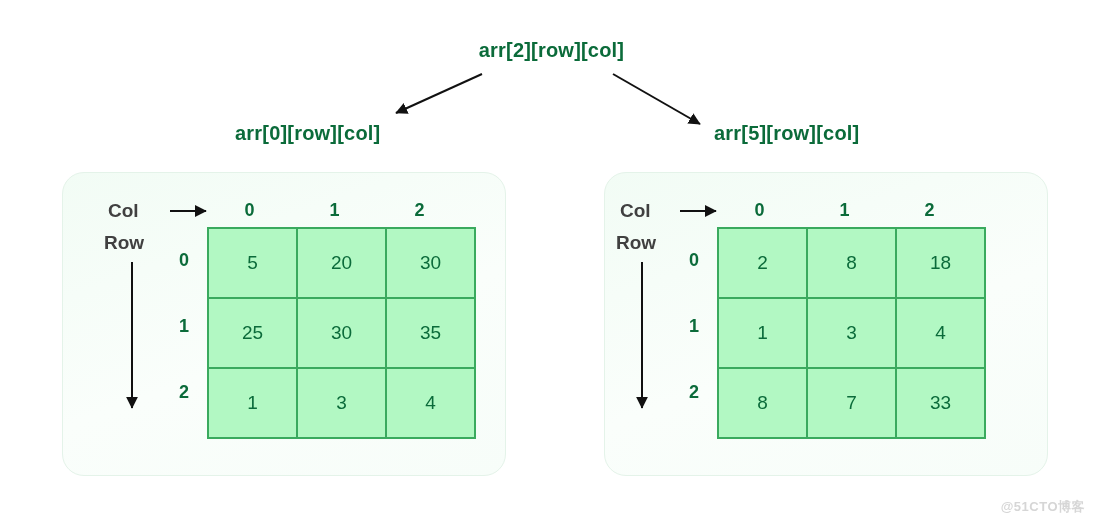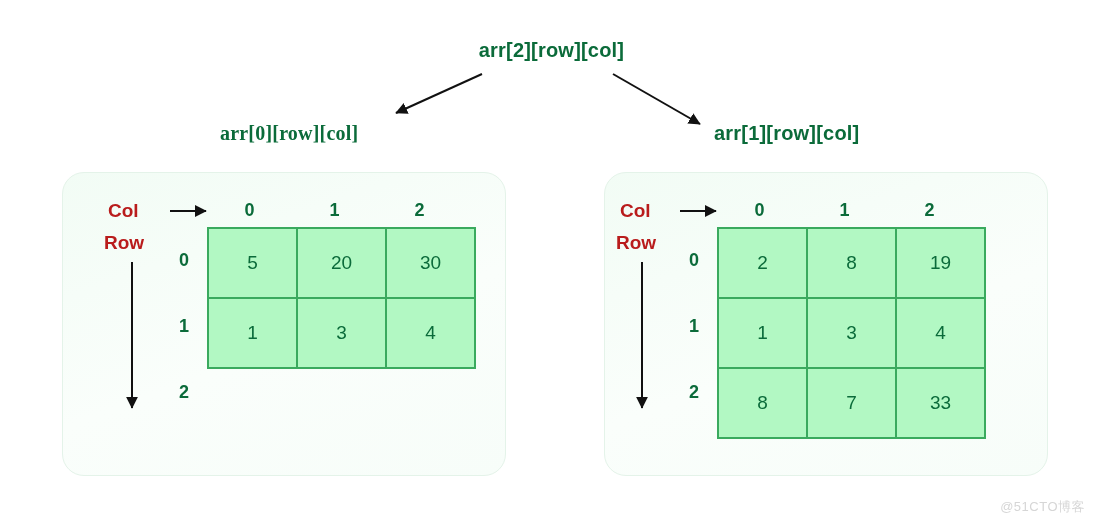--- a/index.html
+++ b/index.html
@@ -24,21 +24,21 @@
     letter-spacing: 0.2px;
     white-space: nowrap;
   }
   #root-label {
     left: 0;
     right: 12px;
     top: 39px;
     text-align: center;
     margin-left: 20px;
   }
-  #left-label  { left: 220px; top: 122px; font-family: Liberation Serif, serif; }
+  #left-label  { left: 235px; top: 122px; }
   #right-label { left: 714px; top: 122px; }
 
   
   #connectors {
     position: absolute;
     left: 0;
     top: 0;
     width: 1095px;
     height: 522px;
     pointer-events: none;
@@ -50,21 +50,21 @@
     border-radius: 22px;
     background: linear-gradient(160deg, #f2fcf5 0%, #fafefb 55%, #f7fdf9 100%);
     border: 1px solid #e4f3e9;
   }
   #panel-left  { left: 62px;  top: 172px; width: 442px; height: 302px; }
   #panel-right { left: 604px; top: 172px; width: 442px; height: 302px; }
 
   
   .axis-word {
     position: absolute;
-    color: #b91c1c;
+    color: #404040;
     font-weight: bold;
     font-size: 19px;
   }
   .col-word { top: 200px; }
   .row-word { top: 232px; text-align: right; }
   #col-word-left  { left: 108px; }
   #row-word-left  { left: 104px; }
   #col-word-right { left: 620px; }
   #row-word-right { left: 616px; }
 
@@ -128,30 +128,31 @@
   }
 
   
   #watermark {
     position: absolute;
     right: 10px;
     bottom: 6px;
     color: #d6d6d6;
     font-size: 13px;
     letter-spacing: 0.5px;
+    font-weight: bold;
   }
 </style>
 </head>
 <body>
 
 <div class="node-label" id="root-label">arr[2][row][col]</div>
 
 <div class="node-label" id="left-label">arr[0][row][col]</div>
 
-<div class="node-label" id="right-label">arr[1][row][col]</div>
+<div class="node-label" id="right-label">arr[5][row][col]</div>
 
 <svg id="connectors" viewBox="0 0 1095 522">
   <defs>
     <marker id="arrowhead" markerWidth="7" markerHeight="7" refX="5.6" refY="3" orient="auto" markerUnits="strokeWidth">
       <path d="M0,0 L6,3 L0,6 z" fill="#111111"></path>
     </marker>
   </defs>
   <line x1="482" y1="74" x2="396" y2="113" stroke="#111111" stroke-width="2" marker-end="url(#arrowhead)"></line>
   <line x1="613" y1="74" x2="700" y2="124" stroke="#111111" stroke-width="2" marker-end="url(#arrowhead)"></line>
 </svg>
@@ -175,20 +176,25 @@
 
 <div class="grid-wrap" id="grid-left">
   <table class="grid">
     <tbody>
         <tr>
       <td class="cell">5</td>
       <td class="cell">20</td>
       <td class="cell">30</td>
     </tr>
     <tr>
+      <td class="cell">25</td>
+      <td class="cell">30</td>
+      <td class="cell">35</td>
+    </tr>
+    <tr>
       <td class="cell">1</td>
       <td class="cell">3</td>
       <td class="cell">4</td>
     </tr>
   </tbody>
     </table>
 </div>
 
 <div class="panel" id="panel-right"></div>
 
@@ -206,21 +212,21 @@
   <div class="rownum">1</div>
   <div class="rownum">2</div>
 </div>
 
 <div class="grid-wrap" id="grid-right">
   <table class="grid">
     <tbody>
         <tr>
       <td class="cell">2</td>
       <td class="cell">8</td>
-      <td class="cell">19</td>
+      <td class="cell">18</td>
     </tr>
     <tr>
       <td class="cell">1</td>
       <td class="cell">3</td>
       <td class="cell">4</td>
     </tr>
     <tr>
       <td class="cell">8</td>
       <td class="cell">7</td>
       <td class="cell">33</td>

